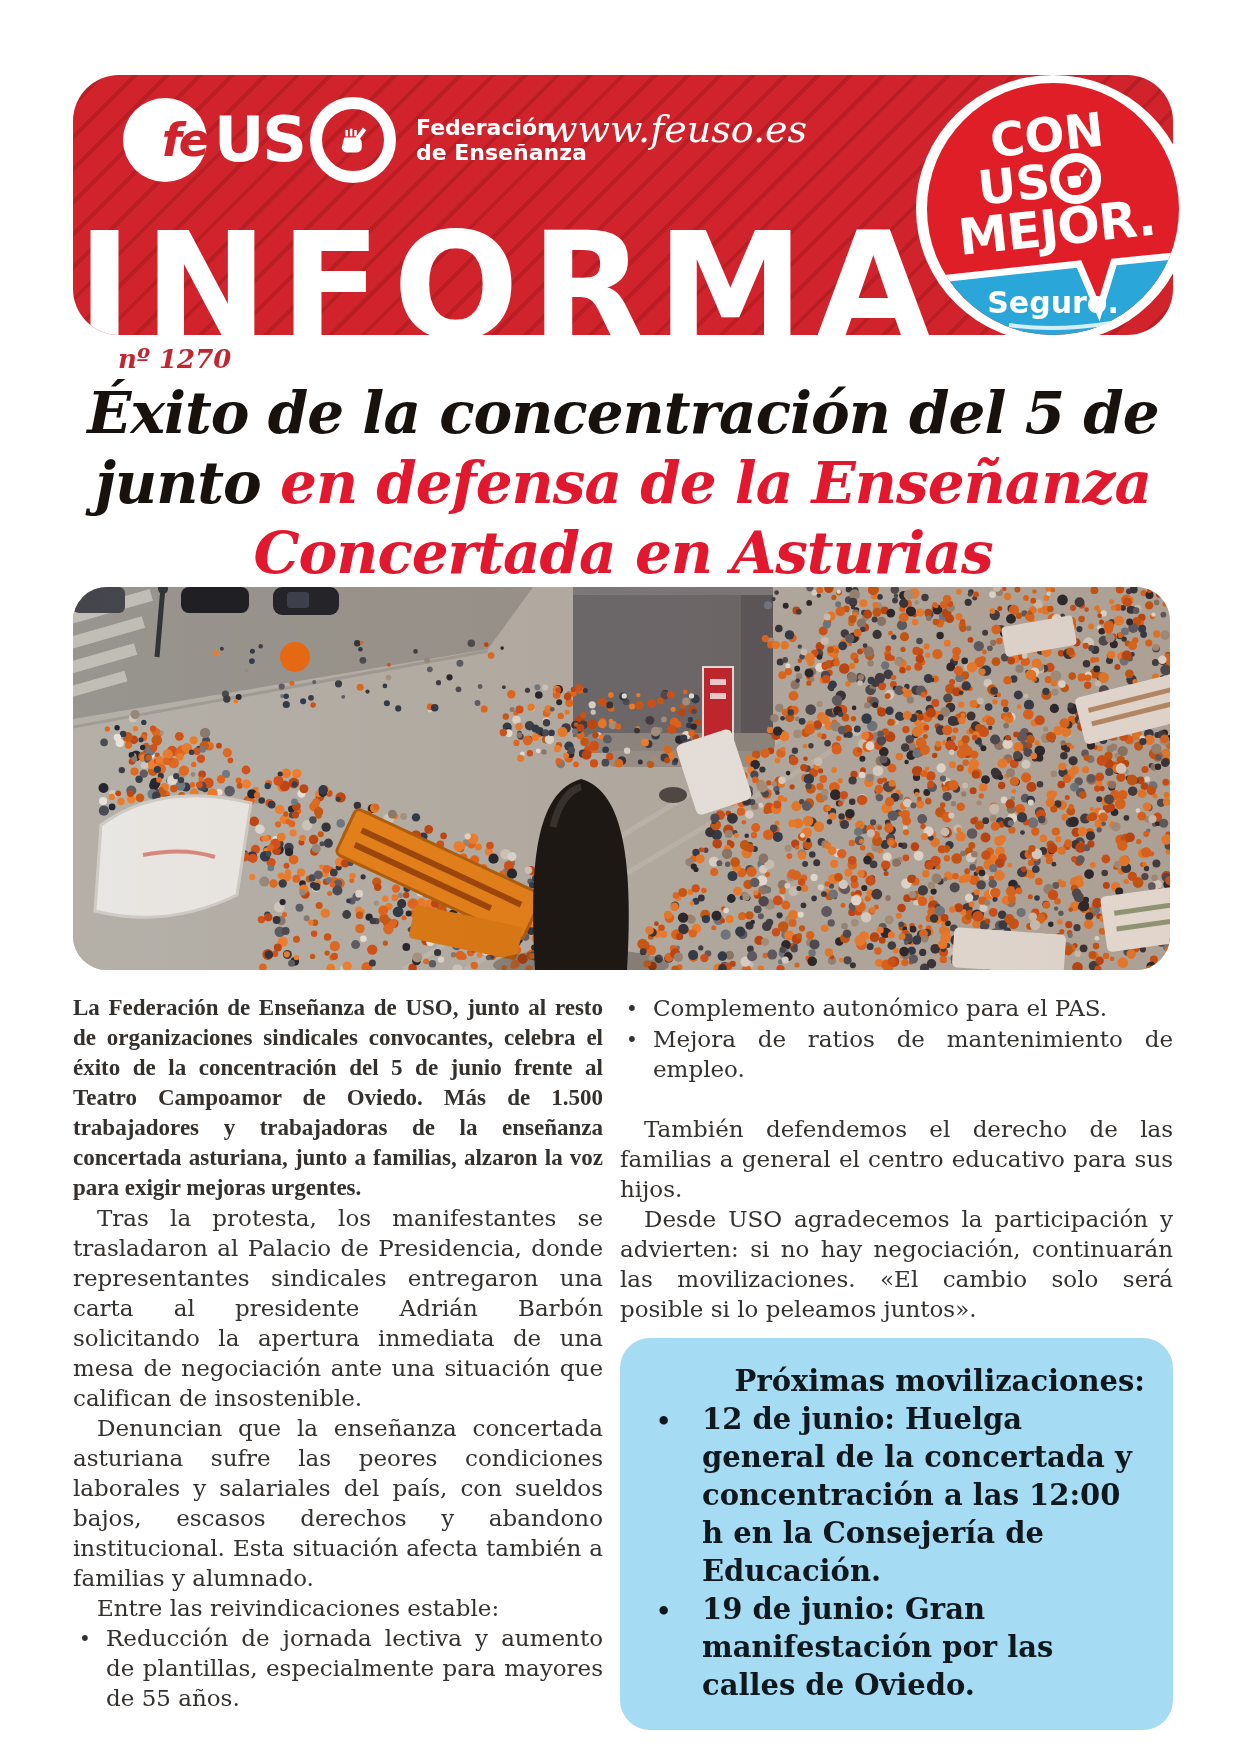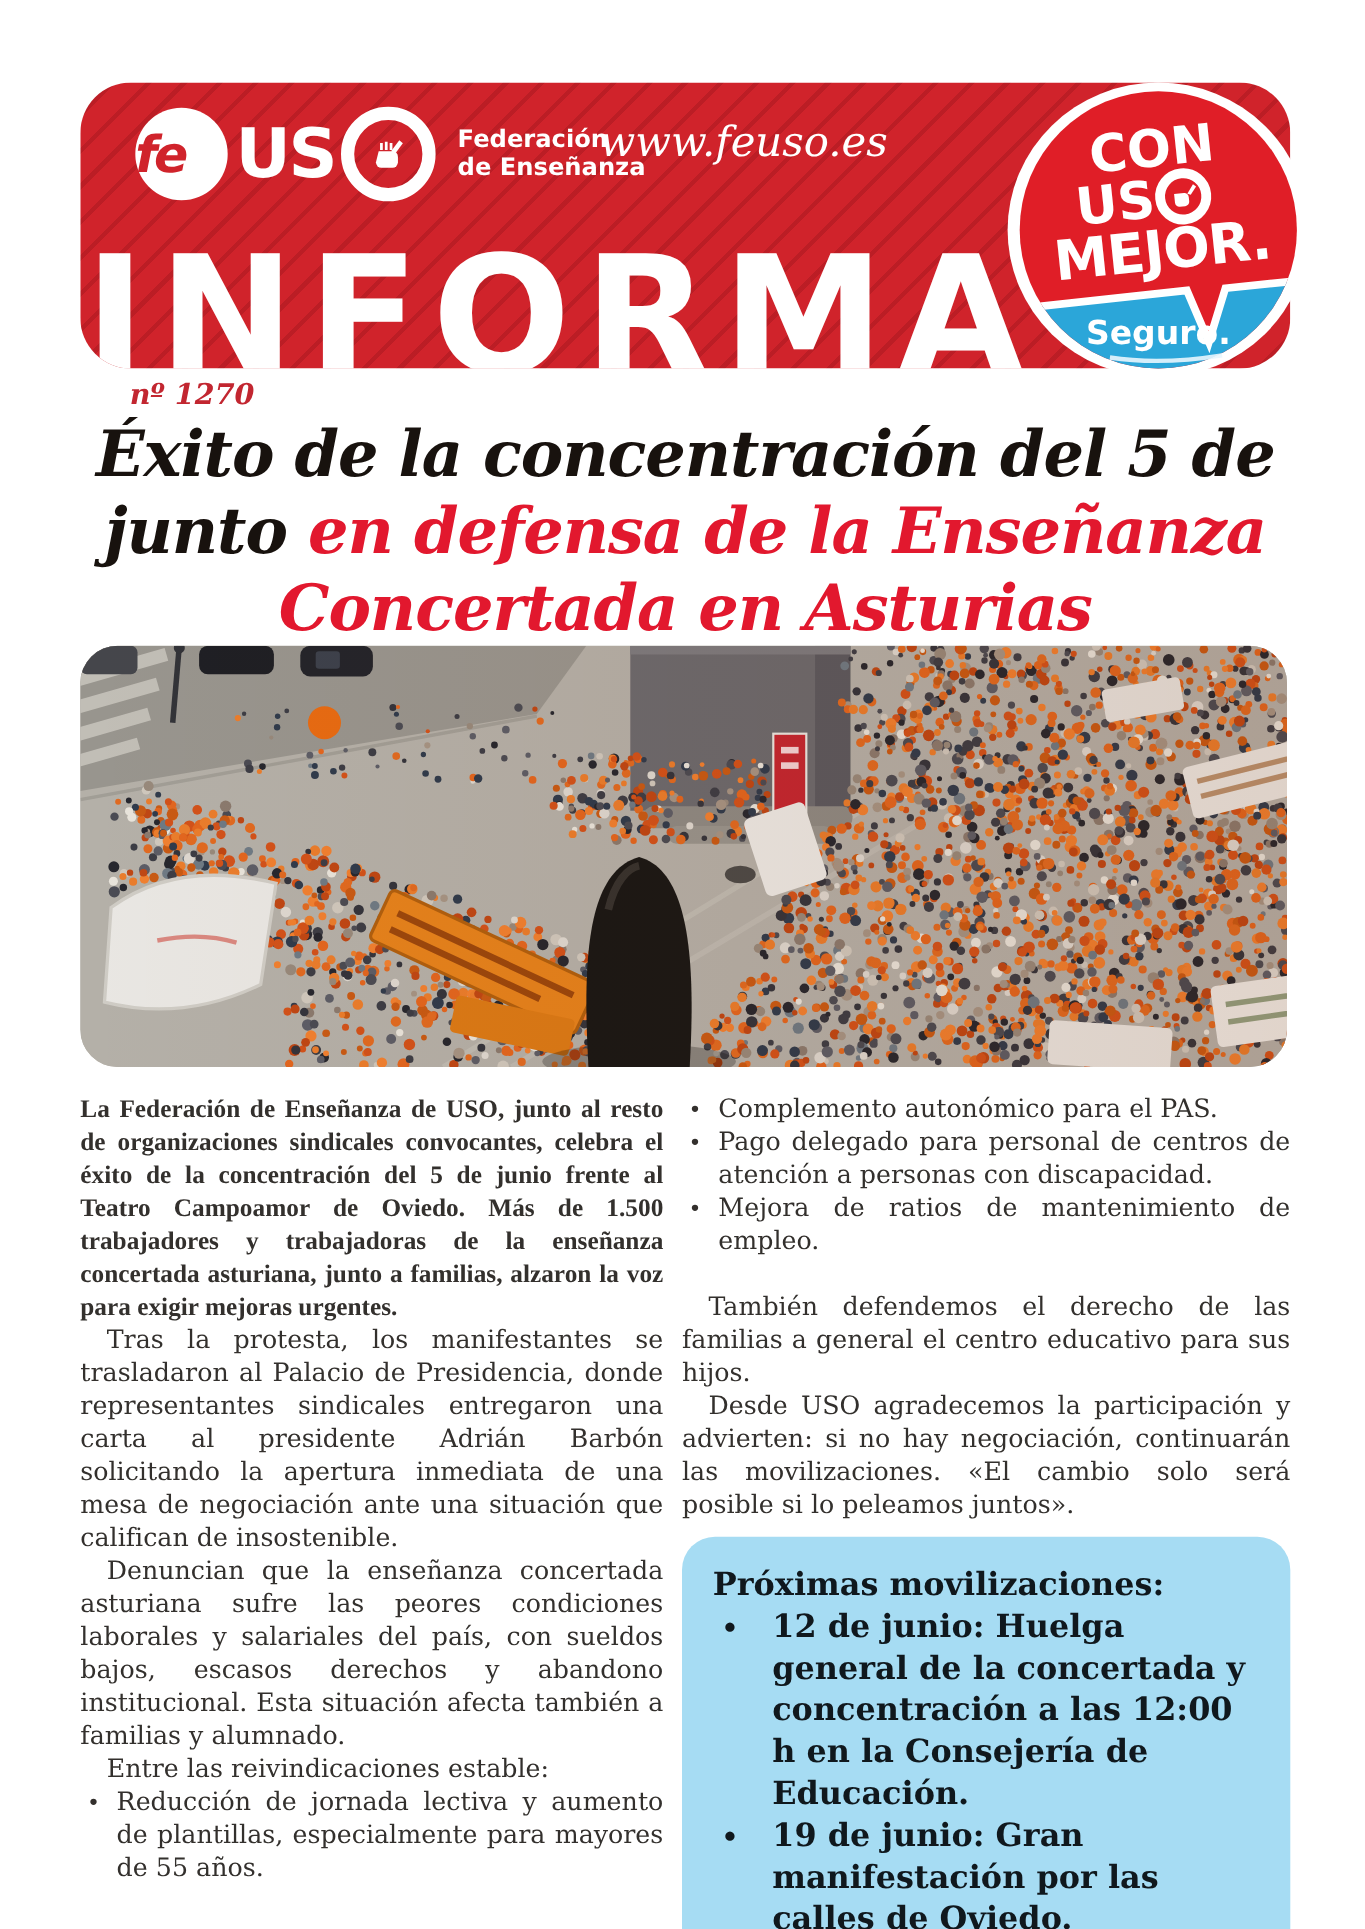--- a/index.html
+++ b/index.html
@@ -7,21 +7,21 @@
         font-family:"DejaVu Serif",serif;-webkit-font-smoothing:antialiased;}
 
   
   .banner{position:absolute;left:73px;top:75px;width:1100px;height:260px;border-radius:46px;
           background-color:var(--brand-red,#d0232b);
           background-image:repeating-linear-gradient(135deg,rgba(0,0,0,0) 0 19px,rgba(80,0,6,.16) 19px 23px);
           overflow:hidden;}
   .logo-row{position:absolute;left:50px;top:22px;display:flex;align-items:center;gap:20px;}
   .logo-mark{display:flex;align-items:center;}
   .logo-fe{width:84px;height:84px;border-radius:50%;background:#fff;color:var(--brand-red,#d0232b);
-           font:italic 700 46px/84px "DejaVu Sans",sans-serif;text-align:left;letter-spacing:-3px;}
+           font:italic 700 46px/84px "DejaVu Sans",sans-serif;text-align:right;letter-spacing:-3px;}
   .logo-us{font:700 62px/84px "DejaVu Sans",sans-serif;color:#fff;letter-spacing:-2px;margin-left:7px;
            text-transform:uppercase;}
   .logo-o{width:62px;height:62px;border-radius:50%;border:12px solid #fff;margin-left:5px;
           display:flex;align-items:center;justify-content:center;}
   .logo-o svg{width:30px;height:30px;}
   .logo-sub{color:#fff;font:700 22px/25px "DejaVu Sans",sans-serif;}
   .website{position:absolute;left:472px;top:34px;color:#fff;font:italic 400 38px/1.1 "DejaVu Serif",serif;}
   .masthead{position:absolute;left:4px;bottom:-26px;color:#fff;white-space:nowrap;
             font:800 148px/148px "DejaVu Sans","Liberation Sans",sans-serif;letter-spacing:12px;text-decoration:underline;}
 
@@ -53,21 +53,21 @@
   .article p.intro{font-weight:700;text-indent:0;font-family:Liberation Serif, serif;}
   .blist{margin:0;}
   .bli{display:flex;}
   .bli .dot{flex:none;width:27px;padding-left:6px;}
   .bli .dot::before{content:"•";font-size:20px;}
   .bli .btx{flex:1;}
 
   
   .infobox{margin-top:14px;background:var(--info-box-blue,#a6dcf3);border-radius:30px;
            padding:24px 28px 26px 28px;color:#10181d;text-align:left;}
-  .ib-title{font:700 29px/38px "DejaVu Serif",serif;}
+  .ib-title{font:700 29px/38px "DejaVu Serif",serif;text-align:right;}
   .ib-li{display:flex;font:700 29px/38px "DejaVu Serif",serif;}
   .ib-li .dot{flex:none;width:46px;padding-left:8px;}
   .ib-li .dot::before{content:"•";font-size:24px;}
   .ib-li .btx{flex:1;}
 </style>
 </head>
 <body>
 
 <div class="page">
 
@@ -3202,24 +3202,20 @@
     </div>
 
     <div class="col-right">
       <div class="blist">
         <div class="bli">
           <span class="dot"></span>
           <span class="btx">Complemento autonómico para el PAS.</span>
         </div>
         <div class="bli">
           <span class="dot"></span>
-          <span class="btx">Pago delegado para personal de centros de atención a personas con discapacidad.</span>
-        </div>
-        <div class="bli">
-          <span class="dot"></span>
           <span class="btx">Mejora de ratios de mantenimiento de empleo.</span>
         </div>
       </div>
       <p style="margin-top:30px">También defendemos el derecho de las familias a general el centro educativo para sus hijos.</p>
       <p>Desde USO agradecemos la participación y advierten: si no hay negociación, continuarán las movilizaciones. «El cambio solo será posible si lo peleamos juntos».</p>
 
       <div class="infobox">
         <div class="ib-title">Próximas movilizaciones:</div>
         <div class="ib-li">
           <span class="dot"></span>

